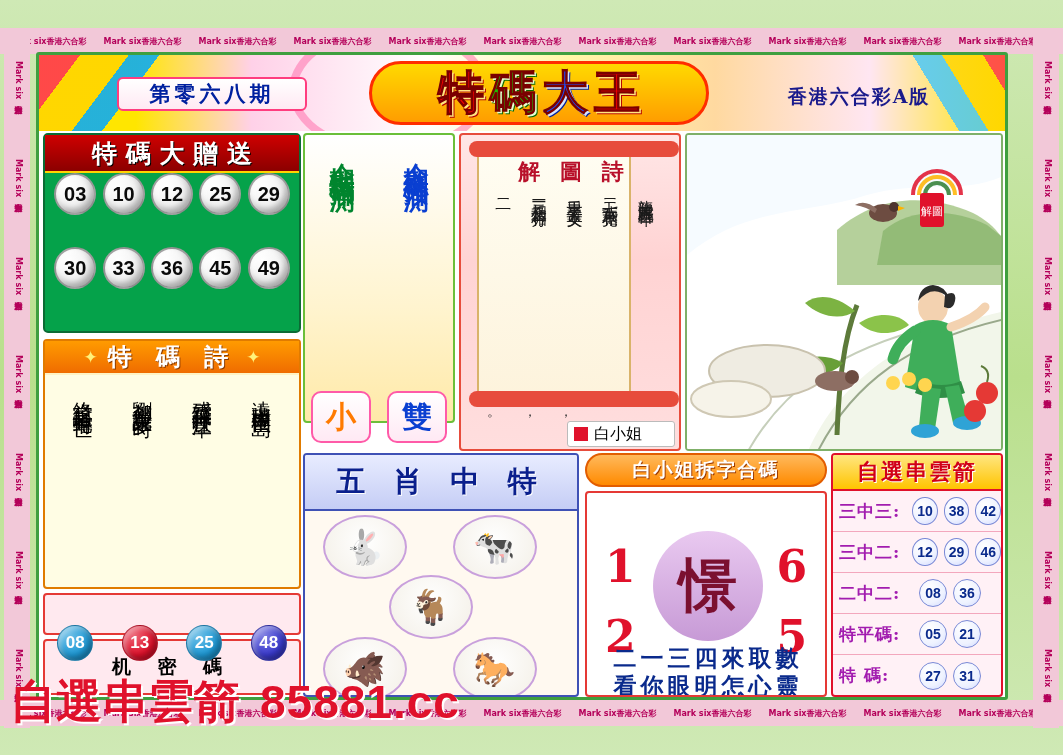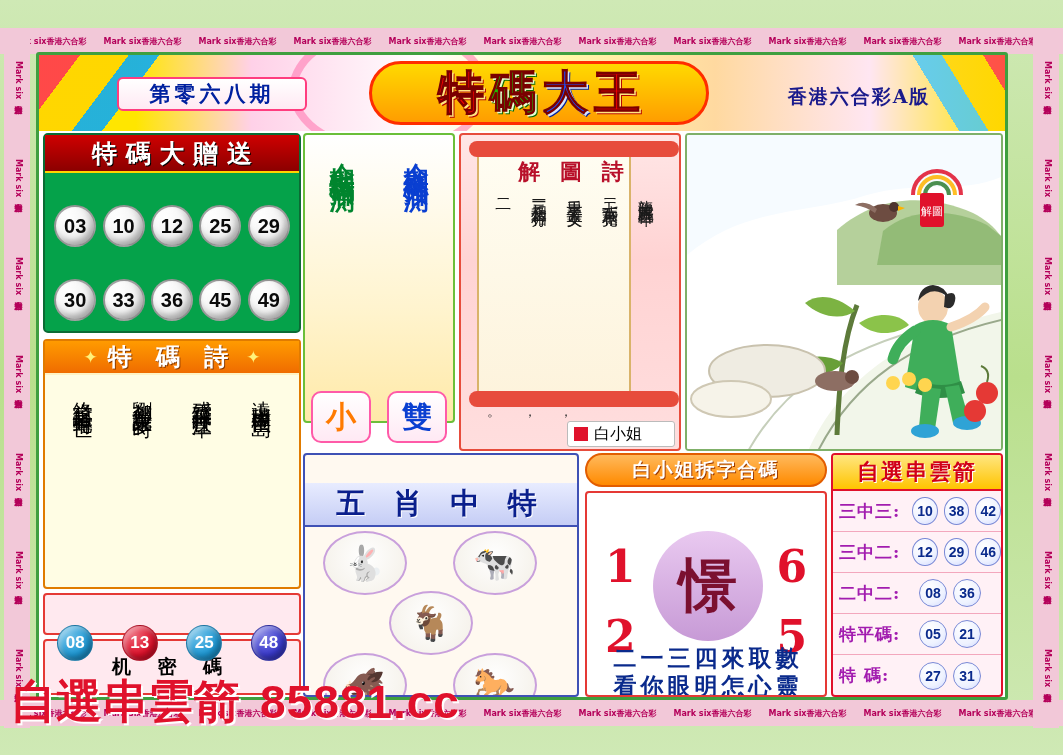--- a/index.html
+++ b/index.html
@@ -94,21 +94,21 @@
   
   #left-col { position:absolute; left:4px; top:78px; width:258px; height:564px; }
   #gift-panel { height:200px; background:#05a24a; border:2px solid #0b6b34; border-radius:5px; }
   #gift-title {
     height:38px; display:flex; align-items:center; justify-content:center; gap:8px;
     background:linear-gradient(180deg,#cf0000,#8b0000);
     border-bottom:2px solid #ffd400;
   }
   #gift-title span { font-family:"DejaVu Serif",serif; font-size:25px; font-weight:bold; color:#ffffff;
     text-shadow:1px 1px 0 #000; }
-  .ball-row { display:flex; justify-content:space-around; align-items:flex-end; height:74px; padding:0 6px;}
+  .ball-row { display:flex; justify-content:space-around; align-items:flex-start; height:74px; padding:0 6px;}
   .ball {
     width:42px; height:42px; border-radius:50%;
     display:flex; align-items:center; justify-content:center;
     font-family:"Liberation Sans", sans-serif; font-size:20px; font-weight:bold; color:#0a0a0a;
     border:2px solid rgba(0,0,0,.35);
     box-shadow:inset -3px -4px 6px rgba(0,0,0,.25), inset 3px 3px 5px rgba(255,255,255,.75);
   }
   .ball.w { background:radial-gradient(circle at 33% 28%, #ffffff 0%, #f2f2f2 55%, #c9c9c9 100%); }
 
   #poem-panel { margin-top:6px; height:250px; background:#fffde4; border:2px solid #e07b00; border-radius:4px; }
@@ -209,23 +209,23 @@
     background:linear-gradient(180deg,#f4fbff 0%,#eef7e8 45%,#ffffff 100%);
     border:2px solid #7fb069; border-radius:4px; overflow:hidden;
   }
 
   
   #zodiac {
     position:absolute; left:264px; top:398px; width:276px; height:244px;
     background:#fff9f0; border:2px solid #3f51b5; border-radius:4px; overflow:hidden;
   }
   #zodiac-title {
-    height:44px; background:linear-gradient(180deg,#e8ecff,#c5cdf5);
+    height:56px; background:linear-gradient(180deg,#e8ecff,#c5cdf5);
     border-bottom:2px solid #3f51b5;
-    display:flex; align-items:center; justify-content:center;margin-top:28px;
+    display:flex; align-items:center; justify-content:center;
   }
   #zodiac-title span { font-family:"DejaVu Serif",serif; font-size:29px; font-weight:bold;
     color:#0a1f8c; letter-spacing:9px; text-shadow:1px 1px 0 #fff; }
   #zodiac-body { position:relative; height:198px; }
   .zcircle {
     position:absolute; width:84px; height:64px; border-radius:50%;
     border:2px solid #c9a0dc; overflow:hidden;
     background:radial-gradient(circle at 50% 40%, #ffffff, #f3efe6);
     display:flex; align-items:center; justify-content:center;
   }

